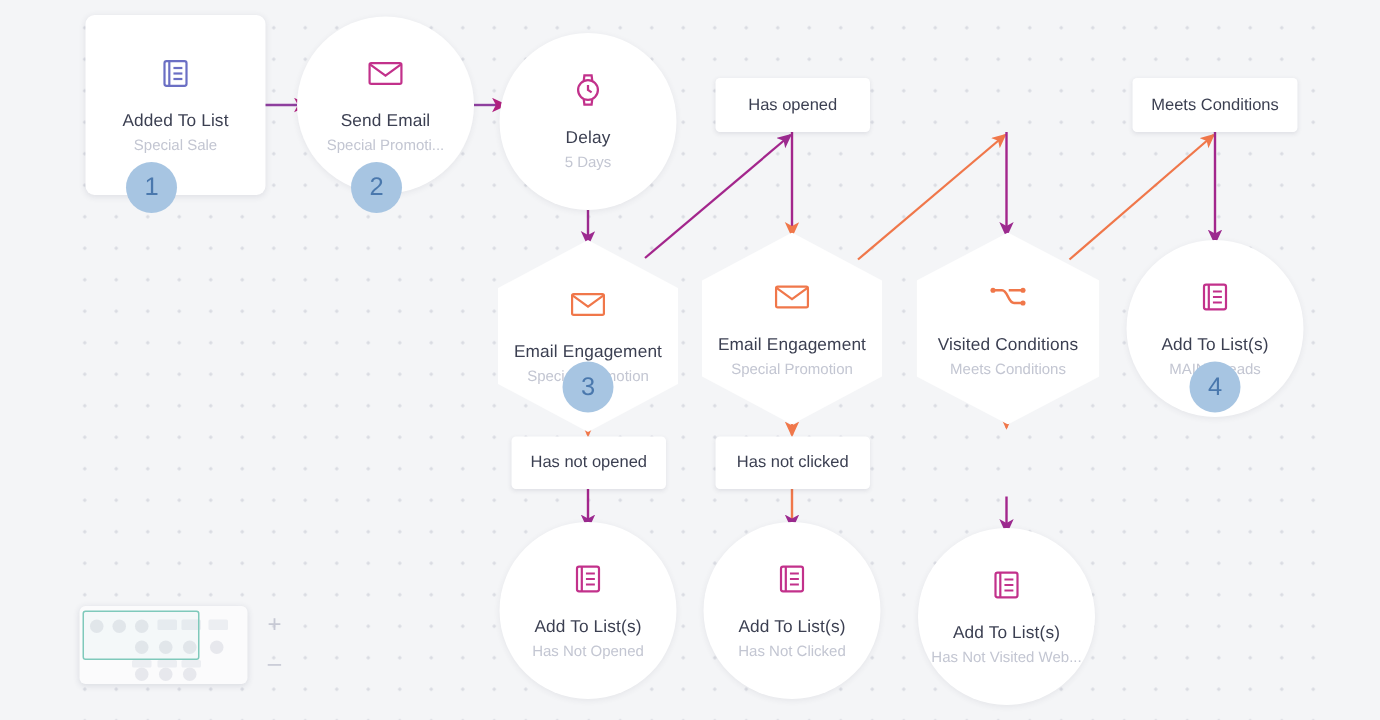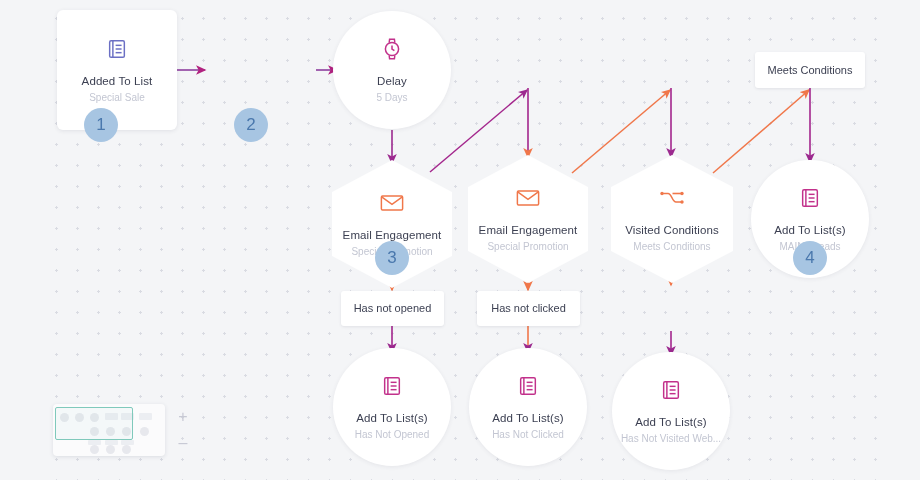--- a/index.html
+++ b/index.html
@@ -200,35 +200,46 @@
         <line x1="10.5" y1="8" x2="17" y2="8"></line>
         <line x1="10.5" y1="12" x2="17" y2="12"></line>
         <line x1="10.5" y1="16" x2="17" y2="16"></line>
       </svg>
     </div>
     <div class="node-title">Added To List</div>
     <div class="node-sub">Special Sale</div>
   </div>
   <div class="badge" style="left:84px; top:108px;">1</div>
 
+  <div class="node circle" style="left:198px; top:11px;">
+    <div class="node-icon">
+      <svg width="24" height="20" viewBox="0 0 26 20" fill="none" stroke="#c2318b" stroke-width="1.6">
+        <rect x="1.5" y="2.5" width="23" height="15" rx="1.2"></rect>
+        <path d="M1.8 3.4 L13 11.5 L24.2 3.4"></path>
+      </svg>
+    </div>
+    <div class="node-title">Send Email</div>
+    <div class="node-sub">Special Promoti...</div>
+  </div>
   <div class="badge" style="left:234px; top:108px;">2</div>
 
-  <div class="node circle" style="left:333px; top:11px;">
+  <div class="node circle" style="left:333px; top:22px;">
     <div class="node-icon">
       <svg width="22" height="24" viewBox="0 0 22 24" fill="none" stroke="#c2318b" stroke-width="1.5">
         <circle cx="11" cy="12" r="6.6"></circle>
         <path d="M8.2 5.6 L8.6 2.2 L13.4 2.2 L13.8 5.6"></path>
         <path d="M8.2 18.4 L8.6 21.8 L13.4 21.8 L13.8 18.4"></path>
         <path d="M11 8.6 L11 12 L13.4 13.6"></path>
       </svg>
     </div>
     <div class="node-title">Delay</div>
     <div class="node-sub">5 Days</div>
   </div>
 
+  <div class="cond-label" style="left:477px; top:52px; width:103px; height:36px;">Has opened</div>
   <div class="cond-label" style="left:755px; top:52px; width:110px; height:36px;">Meets Conditions</div>
 
   <div class="node hex" style="left:332px; top:160px;">
     <div class="node-icon">
       <svg width="24" height="20" viewBox="0 0 26 20" fill="none" stroke="#f0774a" stroke-width="1.6">
         <rect x="1.5" y="2.5" width="23" height="15" rx="1.2"></rect>
         <path d="M1.8 3.4 L13 11.5 L24.2 3.4"></path>
       </svg>
     </div>
     <div class="node-title">Email Engagement</div>

